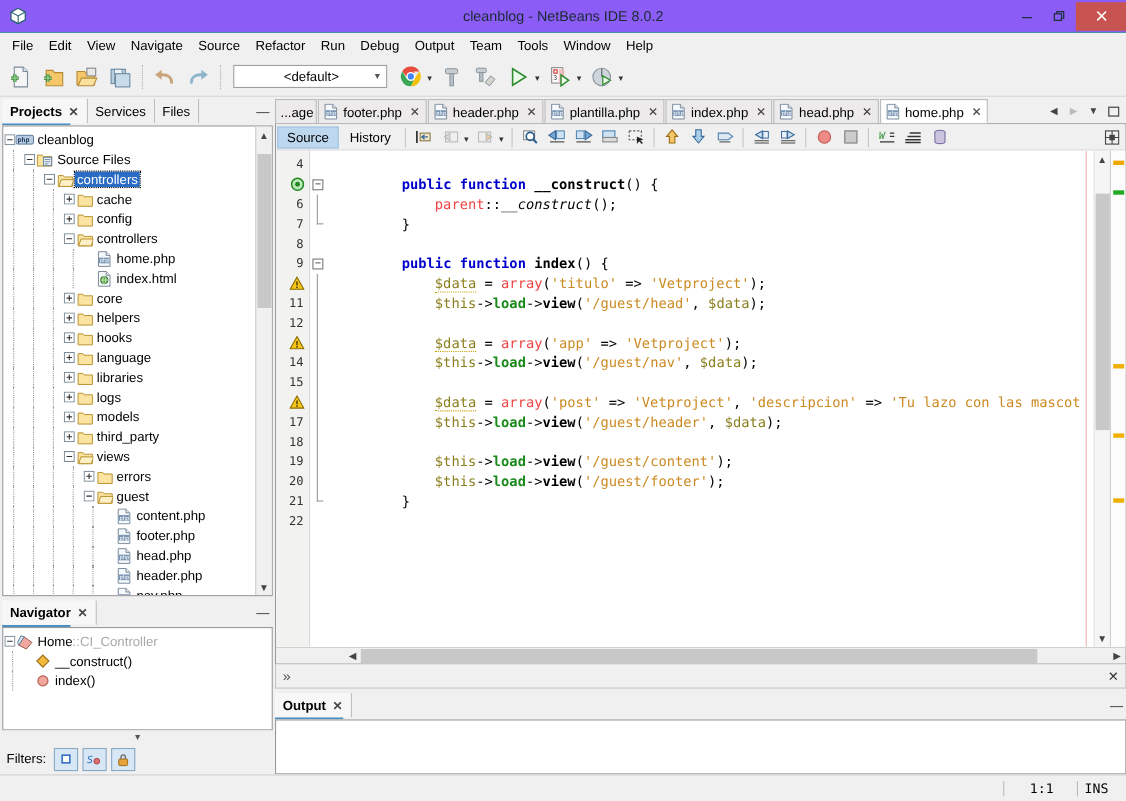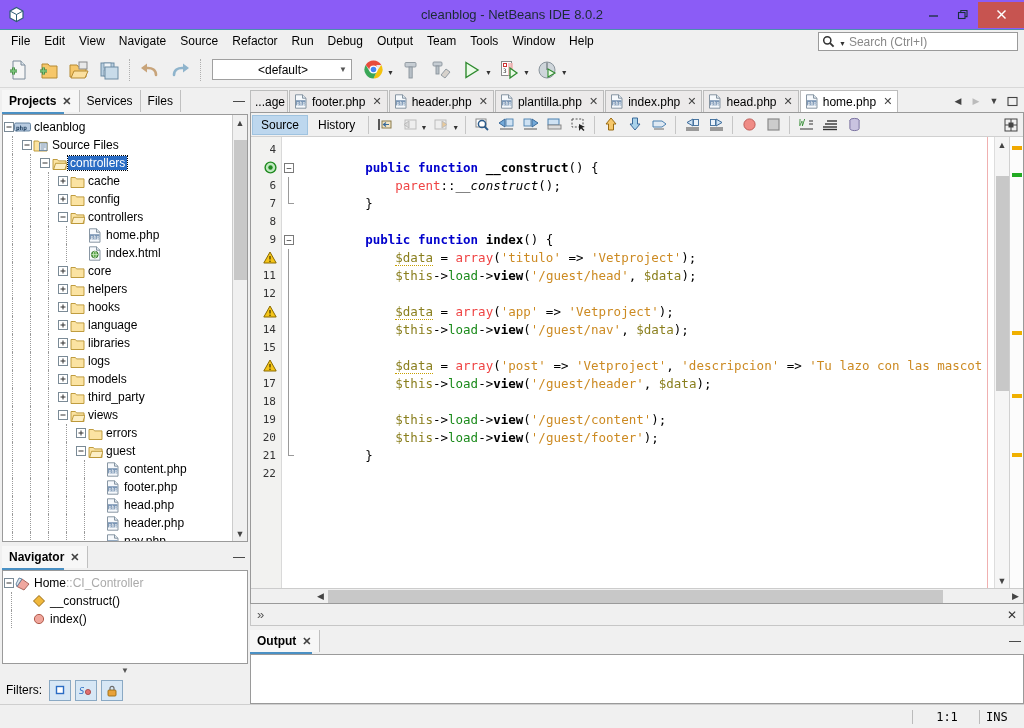--- a/index.html
+++ b/index.html
@@ -167,21 +167,21 @@
   .marginline { position: absolute; top: 0; bottom: 0; width: 1px; background: #f0b0b0; }
 
   
   .k  { color: #0000cc; font-weight: bold; }
   .kk { color: #ef4444; }
   .fn { color: #000; font-weight: bold; }
   .var{ color: #8a7f1e; }
   .var.u { border-bottom: 1px dotted #c8a000; }
   .str{ color: #cc8a22; }
   .pl { color: #000; }
-  .mth{ color: #1a8a1a; font-weight: normal; }
+  .mth{ color: #1a8a1a; font-weight: bold; }
   .it { font-style: italic; }
 
   
   .stripe { width: 14px; background: #fcfcfc; border-left: 1px solid #d0d0d0; position: relative; flex: none; }
   .stripe .mk { position: absolute; left: 2px; width: 10px; height: 4px; }
 
   .edvscroll { width: 15px; background: #f5f5f5; display: flex; flex-direction: column; align-items: center; flex: none; border-left: 1px solid #ddd; }
 
   .crumbbar { height: 22px; background: #f0f0f0; border: 1px solid #c6c6c6; border-top: none; display: flex; align-items: center; padding-left: 6px; flex: none; }
   .crumbbar .cx { margin-left: auto; margin-right: 6px; color: #333; font-size: 12px; }
@@ -243,30 +243,20 @@
     <div class="menuitem">Source</div>
     <div class="menuitem">Refactor</div>
     <div class="menuitem">Run</div>
     <div class="menuitem">Debug</div>
     <div class="menuitem">Output</div>
     <div class="menuitem">Team</div>
     <div class="menuitem">Tools</div>
     <div class="menuitem">Window</div>
     <div class="menuitem">Help</div>
 
-    <div class="searchbox">
-      <span class="sicon">
-        <svg width="13" height="13" viewBox="0 0 13 13">
-          <circle cx="5.3" cy="5.3" r="3.6" fill="none" stroke="#333" stroke-width="1.5"></circle>
-          <line x1="8.1" y1="8.1" x2="11.6" y2="11.6" stroke="#333" stroke-width="1.8"></line>
-        </svg>
-      </span>
-      <span class="caret">▼</span>
-      <span class="sph">Search (Ctrl+I)</span>
-    </div>
   </div>
 
   <div class="toolbar">
     <div class="tbtn">
       <svg width="22" height="22" viewBox="0 0 22 22">
         <path d="M5 2h8l4 4v14H5z" fill="#f5f5f5" stroke="#7b8a99" stroke-width="1"></path>
         <path d="M13 2v4h4" fill="#dde5ec" stroke="#7b8a99" stroke-width="1"></path>
         <path d="M2 12h7M5.5 8.5v7" stroke="#3a7a3a" stroke-width="3"></path>
         <path d="M2 12h7M5.5 8.5v7" stroke="#7ec87e" stroke-width="1.6"></path>
       </svg>

